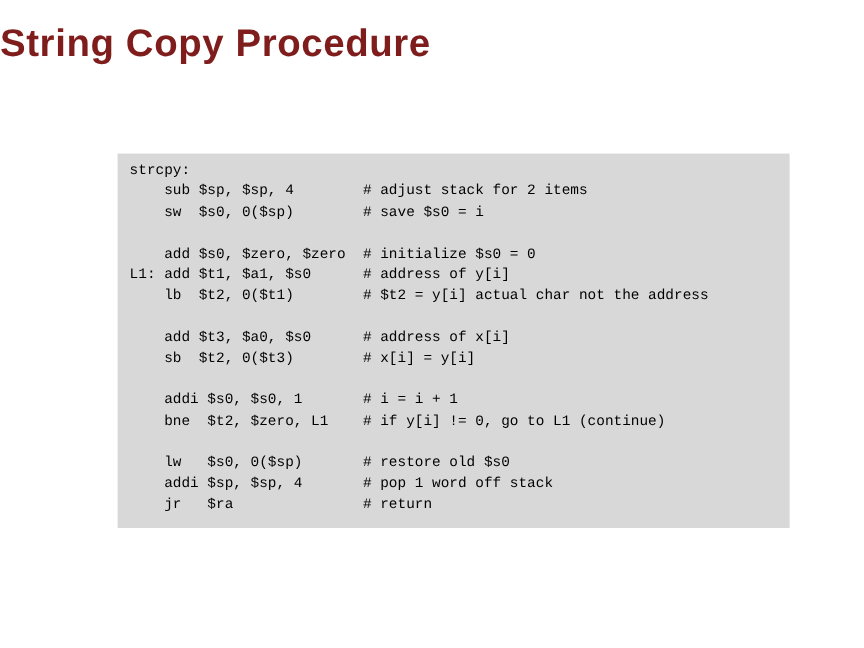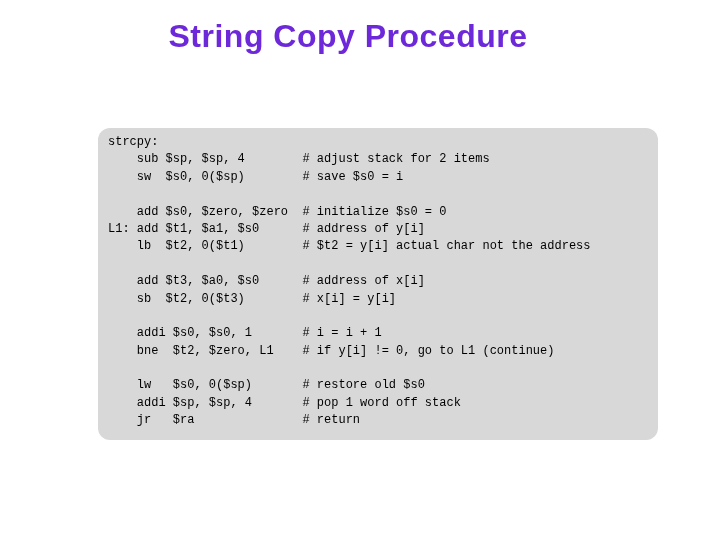--- a/index.html
+++ b/index.html
@@ -15,41 +15,40 @@
     width: 720px;
     height: 540px;
     position: relative;
     box-sizing: border-box;
   }
   .title {
     position: absolute;
     top: 18px;
     left: 0;
     width: 696px;
-    text-align: center;
+    text-align: left;
     font-family: "Arial Black", Arial, sans-serif;
     font-weight: 900;
     font-size: 32px;
-    color: #6d28d9;
+    color: #7f1d1d;
     letter-spacing: 0.5px;
   }
   .codeblock {
     position: absolute;
     top: 128px;
     left: 98px;
     width: 560px;
     background: #d8d8d8;
     padding: 6px 10px 10px 10px;
     box-sizing: border-box;
     font-family: "Courier New", Courier, monospace;
     font-size: 12px;
     line-height: 1.45;
     color: #000000;
     white-space: pre;
-    border-radius: 12px;
   }
 </style>
 </head>
 <body>
 
 <div class="slide">
   <div class="title">String Copy Procedure</div>
   <div class="codeblock">strcpy:
     sub $sp, $sp, 4        # adjust stack for 2 items
     sw  $s0, 0($sp)        # save $s0 = i

